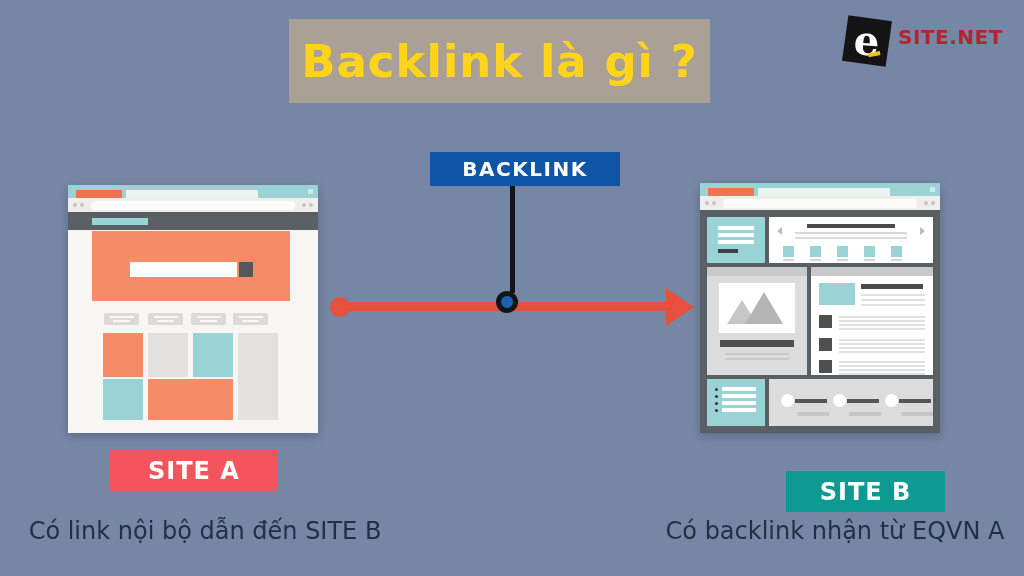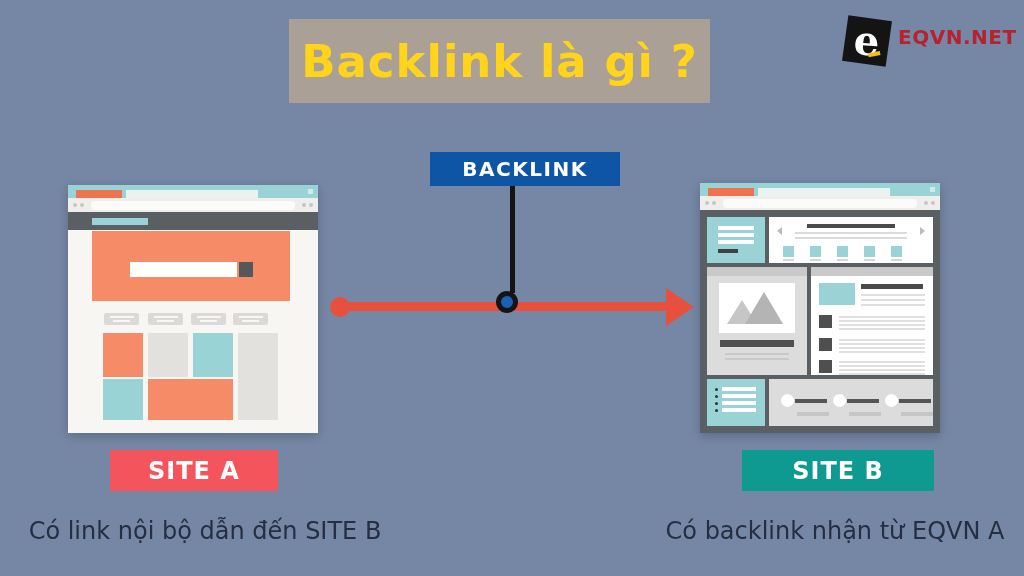--- a/index.html
+++ b/index.html
@@ -115,41 +115,41 @@
   .fb-teal::after{content:"";position:absolute;left:15px;top:8px;width:34px;height:4px;background:#fff;box-shadow:0 7px 0 #fff,0 14px 0 #fff,0 21px 0 #fff;}
   .fb-gray{flex:1;background:#dcdcdc;position:relative;}
   .fb-item{position:absolute;top:15px;width:48px;height:24px;}
   .fb-item::before{content:"";position:absolute;left:0;top:0;width:13px;height:13px;border-radius:50%;background:#fff;}
   .fb-item::after{content:"";position:absolute;left:14px;top:5px;width:32px;height:4px;background:#555;box-shadow:2px 13px 0 #c6c6c6;}
   .fi1{left:12px;} .fi2{left:64px;} .fi3{left:116px;}
   
   .site-badge{position:absolute;top:450px;height:41px;display:flex;align-items:center;justify-content:center;}
   .site-badge span{color:#fff;font-size:24px;font-weight:bold;letter-spacing:1px;}
   .badge-a{left:110px;width:168px;background:var(--site-a-red,#f4545c);}
-  .badge-b{left:742px;width:192px;background:var(--site-b-teal,#0f9a91);}
+  .badge-b{left:786px;width:159px;background:var(--site-b-teal,#0f9a91);margin-top:21px;}
   .caption{position:absolute;top:517px;font-size:24px;font-weight:normal;color:var(--caption-dark,#252e42);text-align:center;}
   .caption-a{left:15px;width:380px;}
   .caption-b{left:655px;width:360px;}
 </style>
 </head>
 <body>
 
 <div id="canvas">
 
   <div class="title-banner">
     <span>Backlink là gì ?</span>
   </div>
 
   <div class="logo">
     <div class="logo-mark">
       <span class="e">e</span>
       <i class="logo-accent"></i>
     </div>
     <div>
-      <div class="logo-name">EQVN.NET</div>
+      <div class="logo-name">SITE.NET</div>
     </div>
   </div>
 
   <div class="backlink-box">
     <span>BACKLINK</span>
   </div>
   <div class="connector-line"></div>
   <div class="arrow-dot"></div>
   <div class="arrow-line"></div>
   <div class="arrow-head"></div>

